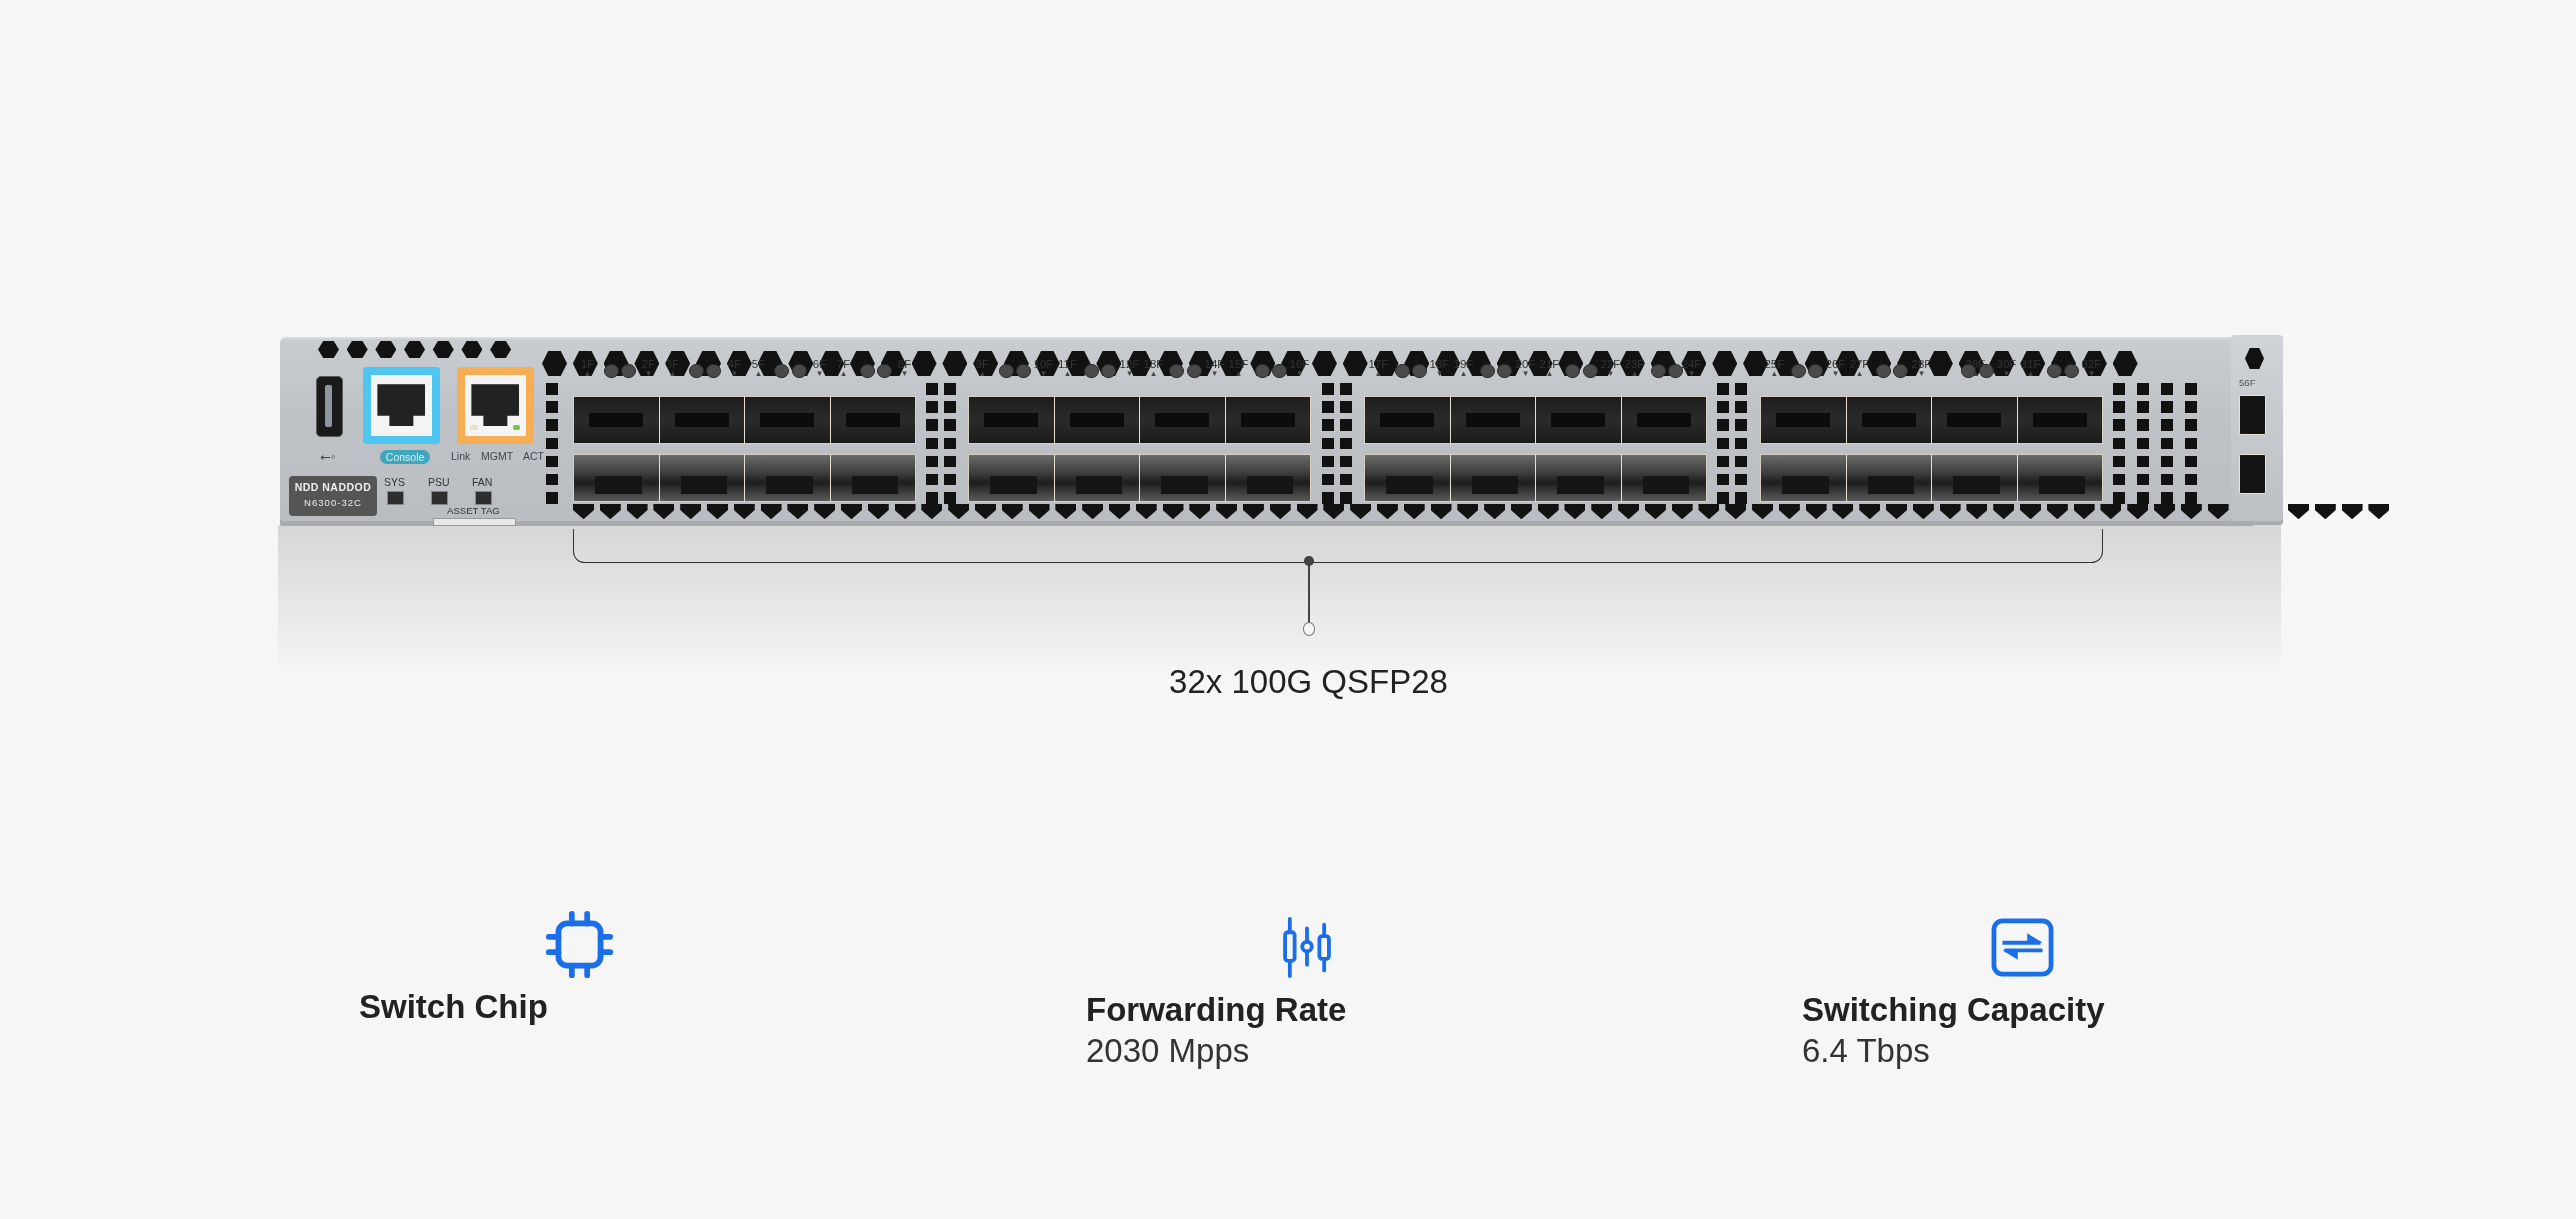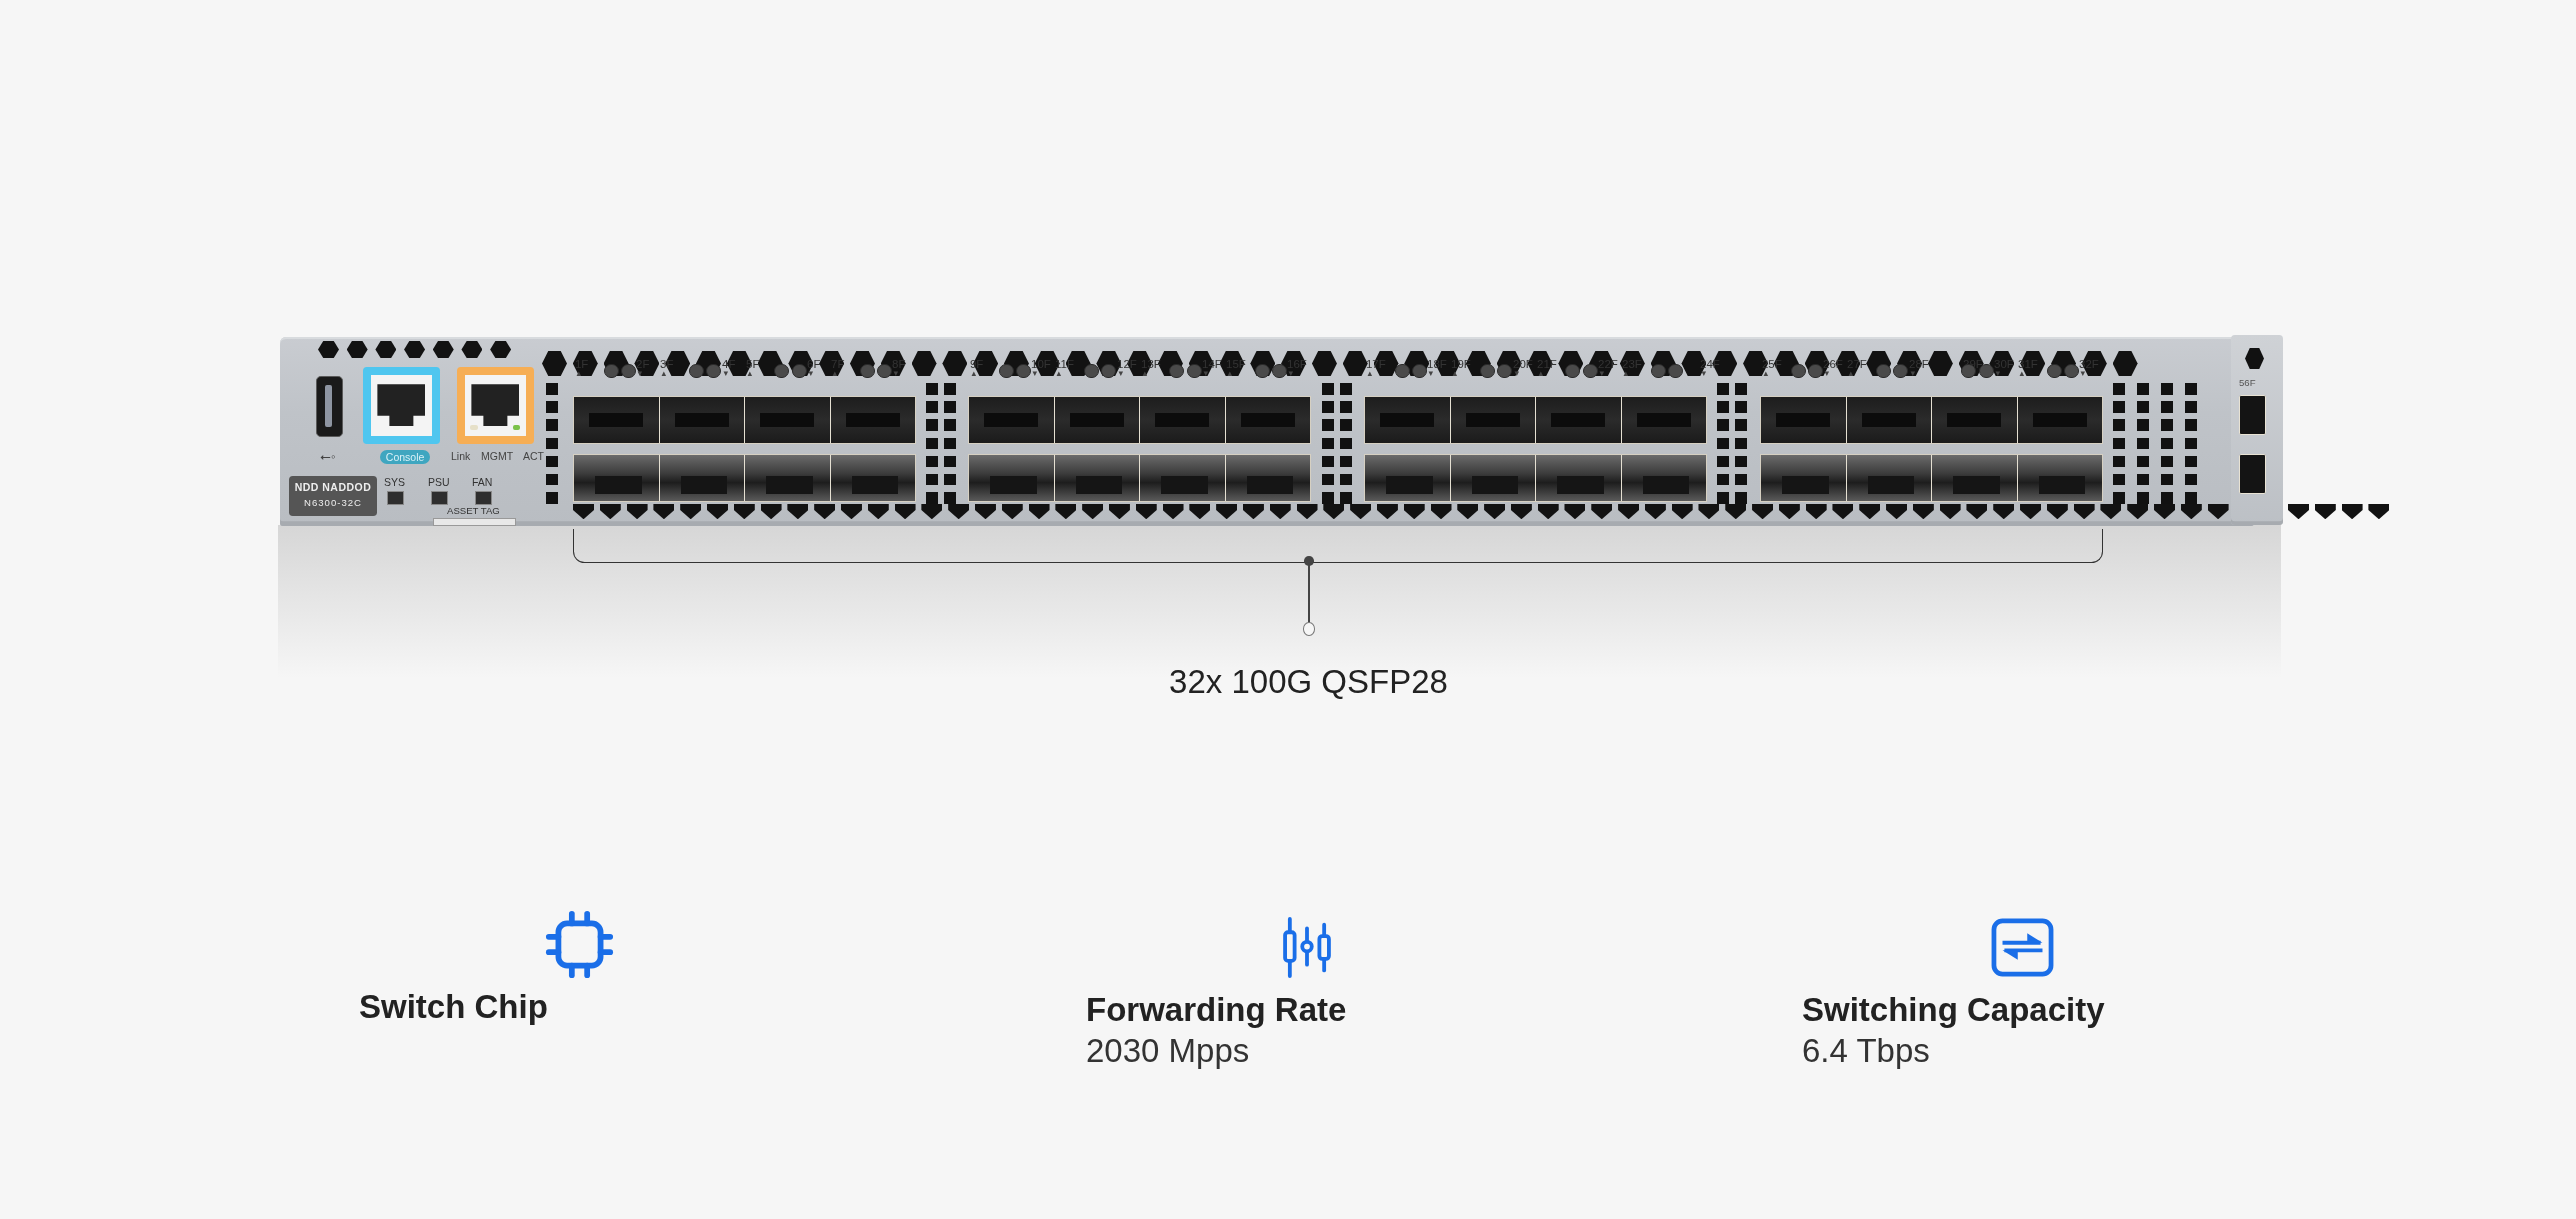--- a/index.html
+++ b/index.html
@@ -81,21 +81,21 @@
   .status-lbl { position:absolute; top:476px; font-size:10.5px; color:#333; }
   .status-led { position:absolute; top:491px; width:15.3px; height:11.5px; background:#2e2e2e; border:1px solid #888; }
   .asset { position:absolute; left:447px; top:505px; font-size:9.6px; color:#333; }
   .asset-slot { position:absolute; left:433px; top:518px; width:81px; height:5.8px; background:#e8e8e8; border:1px solid #999; }
 
   .grille-sq { position:absolute; display:grid; gap:6.7px; }
   .grille-sq div { width:11.5px; height:11.5px; background:#111; }
 
   .bank { position:absolute; top:358px; width:341px; }
   .bank-labels { position:relative; height:35px; }
-  .plabel { position:absolute; top:0; font-size:11.5px; color:#333; text-align:left; width:25px; }
+  .plabel { position:absolute; top:0; font-size:11.5px; color:#333; text-align:center; width:25px; }
   .plabel .arr { display:block; font-size:7.7px; line-height:7.7px; color:#444; }
   .pled {
     position:absolute; top:5.8px; width:12.5px; height:12.5px; border-radius:50%;
     background:#4a4a4a; border:1px solid #2a2a2a;
   }
   .cage { position:absolute; left:0; width:341px; height:46px; display:flex; border:1.9px solid #d6d0c2; }
   .cage.top { top:38px; }
   .cage.bottom { top:96px; }
   .slot {
     flex:1; border-right:1.9px solid #e5e0d2; position:relative;
@@ -465,21 +465,21 @@
           <div class="pled" style="left: 116px;"></div>
           <div class="pled" style="left: 133px;"></div>
           <div class="plabel" style="left: 149px;"><span>20F</span><span class="arr">▼</span></div>
           <div class="plabel" style="left: 173px;"><span>21F</span><span class="arr">▲</span></div>
           <div class="pled" style="left: 201px;"></div>
           <div class="pled" style="left: 219px;"></div>
           <div class="plabel" style="left: 234px;"><span>22F</span><span class="arr">▼</span></div>
           <div class="plabel" style="left: 258px;"><span>23F</span><span class="arr">▲</span></div>
           <div class="pled" style="left: 287px;"></div>
           <div class="pled" style="left: 304px;"></div>
-          <div class="plabel" style="left: 326px; padding-left: 10px;"><span>24F</span><span class="arr">▼</span></div>
+          <div class="plabel" style="left: 305px; padding-left: 10px;"><span>24F</span><span class="arr">▼</span></div>
         </div>
         <div class="cage top">
           <div class="slot"></div>
           <div class="slot"></div>
           <div class="slot"></div>
           <div class="slot"></div>
         </div>
         <div class="cage bottom">
           <div class="slot"></div>
           <div class="slot"></div>

